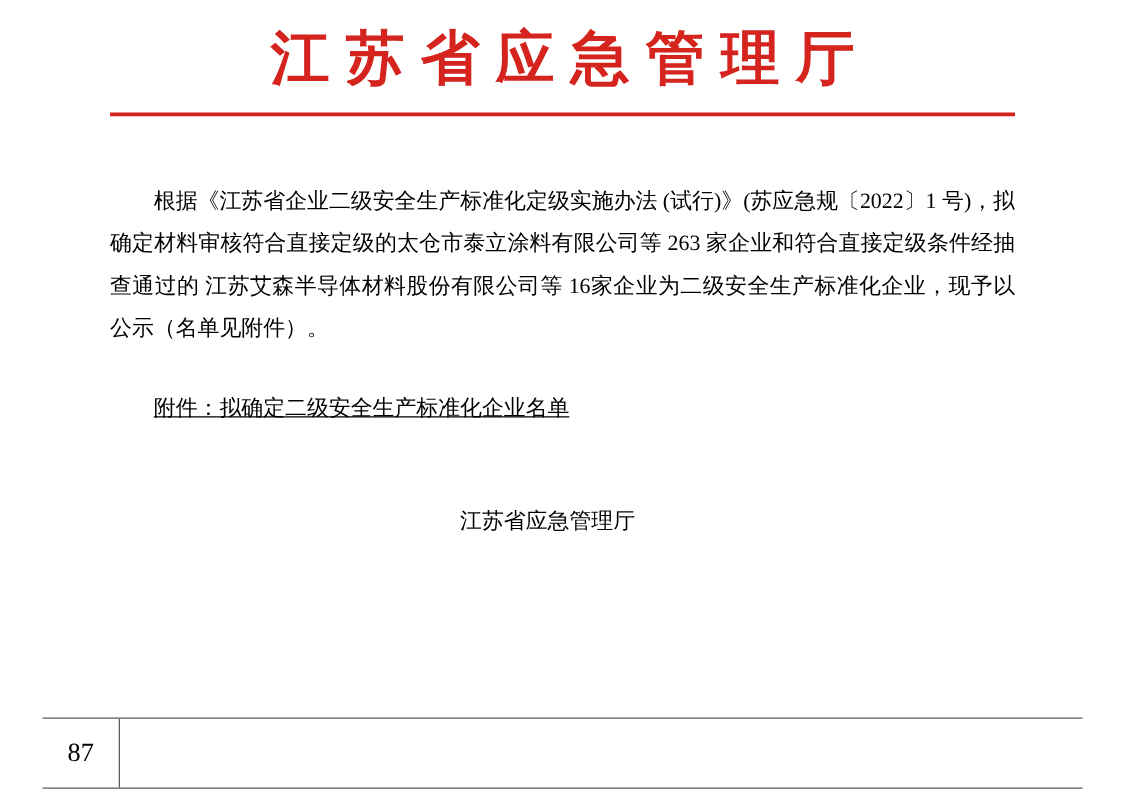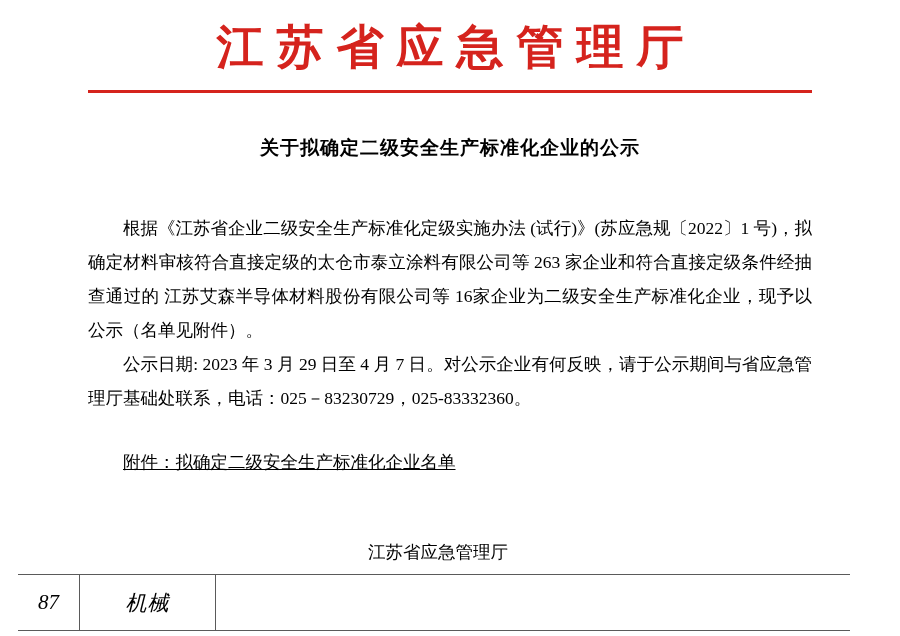--- a/index.html
+++ b/index.html
@@ -86,27 +86,26 @@
     line-height: 30px;
     text-align: center;
   }
   .signature .sig-line {
     padding-right: 24px;
   }
 
   
   .table-strip {
     position: absolute;
-    left: 18px;
+    left: 34px;
     top: 574px;
     width: 832px;
     border-top: 1px solid #5a5a5a;
     border-bottom: 1px solid #5a5a5a;
     box-sizing: border-box;
-    font-style: italic;
   }
   .table-row {
     display: flex;
     height: 55px;
     align-items: stretch;
   }
   .cell {
     display: flex;
     align-items: center;
     box-sizing: border-box;
@@ -140,32 +139,29 @@
 </head>
 <body>
 
 <div class="page">
 
   <div class="masthead">
     <div class="masthead-title">江苏省应急管理厅</div>
     <div class="masthead-rule"></div>
   </div>
 
-  <div class="doc-title">关于拟确定二级安全生产标准化企业的公示</div>
 
   <div class="body-block">
     <p class="para">根据《江苏省企业二级安全生产标准化定级实施办法 (试行)》(苏应急规〔2022〕1 号)，拟确定材料审核符合直接定级的太仓市泰立涂料有限公司等 263 家企业和符合直接定级条件经抽查通过的 江苏艾森半导体材料股份有限公司等 16家企业为二级安全生产标准化企业，现予以公示（名单见附件）。</p>
-    <p class="para">公示日期: 2023 年 3 月 29 日至 4 月 7 日。对公示企业有何反映，请于公示期间与省应急管理厅基础处联系，电话：025－83230729，025-83332360。</p>
     <p class="attachment-line">附件：拟确定二级安全生产标准化企业名单</p>
   </div>
 
   <div class="signature">
     <div class="sig-line">江苏省应急管理厅</div>
   </div>
 
   <div class="table-strip">
     <div class="table-row">
       <div class="cell cell-index">87</div>
-      <div class="cell cell-industry">机械</div>
     </div>
   </div>
 
 </div>
 
 </body></html>

